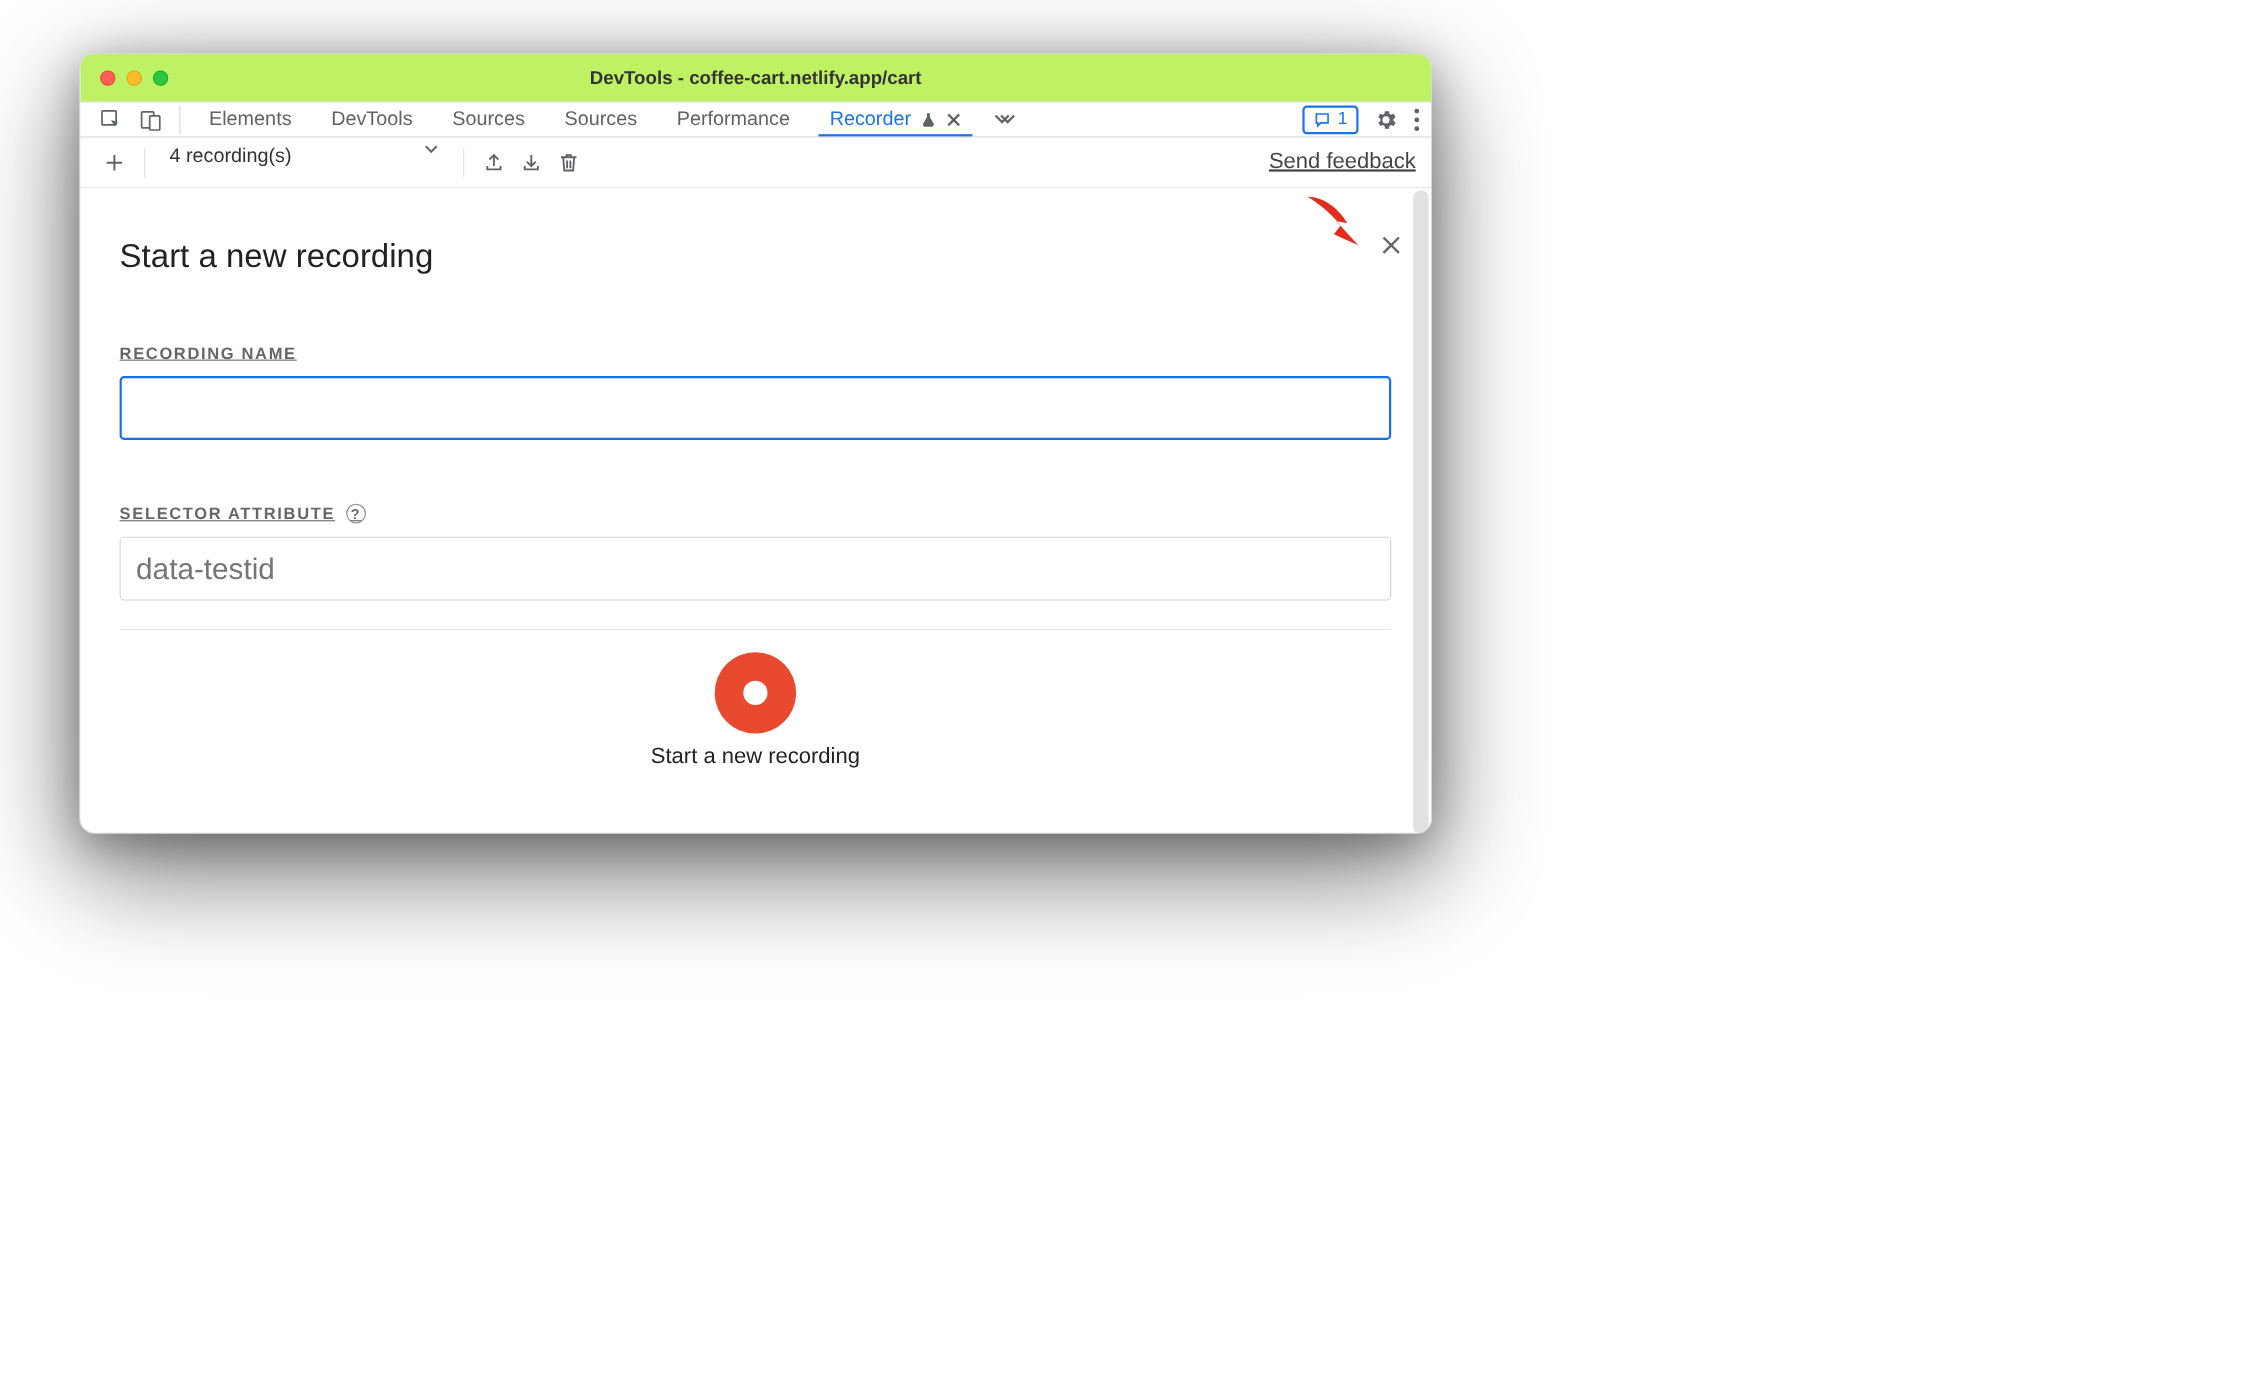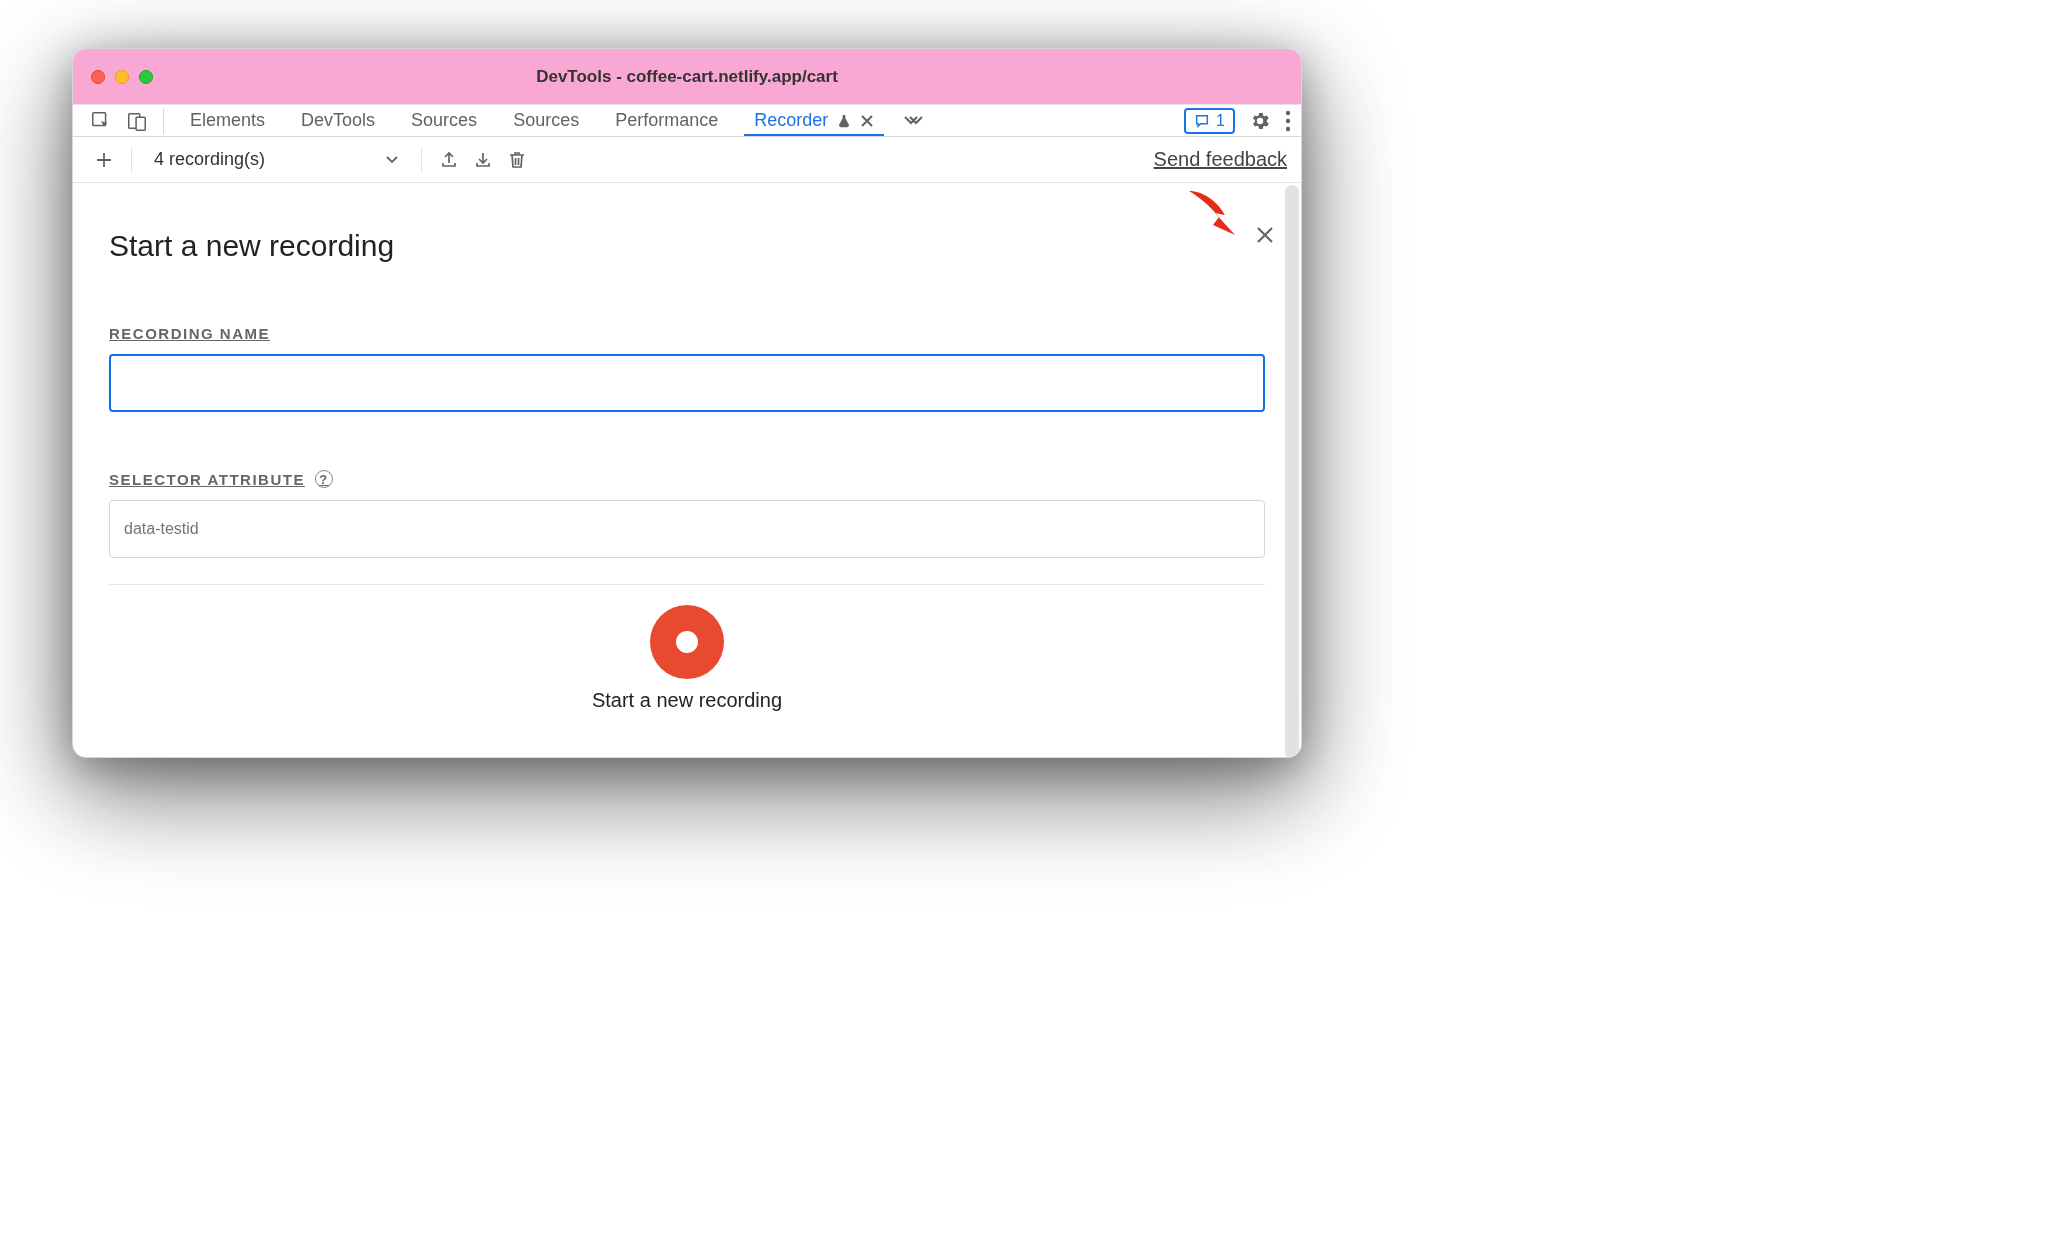--- a/index.html
+++ b/index.html
@@ -1,21 +1,21 @@
 <!DOCTYPE html>
 <html><head>
 <meta charset="utf-8">
 <style>
   * { box-sizing: border-box; margin: 0; padding: 0; }
   html, body { width: 2048px; height: 1250px; background: transparent; font-family: -apple-system, BlinkMacSystemFont, "Segoe UI", Helvetica, Arial, sans-serif; }
   .stage { position: relative; width: 2048px; height: 1250px; }
   .shadow-wrap { position: absolute; left: 72px; top: 48px; width: 1230px; height: 710px; filter: drop-shadow(0 30px 50px rgba(0,0,0,.45)) drop-shadow(0 10px 20px rgba(0,0,0,.35)); }
   .frame { width: 1230px; height: 710px; border-radius: 14px; background: #fff; border: 1px solid #d7d7d7; overflow: hidden; display: flex; flex-direction: column; }
   
-  .titlebar { height: 56px; background: #f9a8d4; border-bottom: 1px solid #e7e2e6; display: flex; align-items: center; position: relative; }
+  .titlebar { height: 44px; background: #bef264; border-bottom: 1px solid #e7e2e6; display: flex; align-items: center; position: relative; }
   .traffic { display: flex; gap: 10px; padding-left: 18px; }
   .dot { width: 14px; height: 14px; border-radius: 50%; }
   .dot.red { background: #ff5f57; border: 1px solid #e24238; }
   .dot.yellow { background: #ffbd2e; border: 1px solid #e2a20c; }
   .dot.green { background: #28c840; border: 1px solid #16a62c; }
   .title { position: absolute; left: 0; right: 0; text-align: center; font-weight: 600; font-size: 17px; color: #333; }
   
   .tabbar { height: 32px; border-bottom: 1px solid #d8d8d8; display: flex; align-items: center; padding: 0 10px; gap: 0; color: #5f6368; }
   .tb-iconbtn { width: 36px; height: 36px; display: flex; align-items: center; justify-content: center; border-radius: 4px; }
   .sep { width: 1px; height: 26px; background: #d8d8d8; margin: 0 8px; }
@@ -26,34 +26,34 @@
   .tab .close-x { color: #5f6368; font-size: 16px; }
   .flask { width: 16px; height: 16px; }
   .more-tabs { font-size: 22px; color: #5f6368; padding: 0 10px; }
   .right-tools { margin-left: auto; display: flex; align-items: center; gap: 14px; }
   .badge { display: flex; align-items: center; gap: 6px; border: 2px solid #1a73e8; border-radius: 4px; padding: 2px 8px; color: #1a73e8; font-size: 16px; font-weight: 500; }
   .gear, .kebab { color: #5f6368; }
   
   .toolbar { height: 46px; border-bottom: 1px solid #e5e5e5; display: flex; align-items: center; padding: 0 14px; color: #5f6368; }
   .tool-iconbtn { width: 34px; height: 34px; display: flex; align-items: center; justify-content: center; }
   .toolbar .vsep { width: 1px; height: 26px; background: #e0e0e0; margin: 0 10px; }
-  .recordings-btn { display: flex; align-items: center; gap: 120px; padding: 0 12px; height: 34px; font-size: 18px; color: #333; }
+  .recordings-btn { display: flex; gap: 120px; padding: 0 12px; height: 34px; font-size: 18px; color: #333; }
   .chev { color: #666; font-size: 14px; }
   .feedback { margin-left: auto; font-size: 20px; color: #444; text-decoration: underline; }
   
   .main { flex: 1; overflow: auto; position: relative; }
   .scrollbar-track { position: absolute; right: 2px; top: 2px; width: 14px; height: 100%; }
   .scrollbar-thumb { width: 14px; height: 100%; background: #e2e2e2; border-radius: 7px; }
   .panel { padding: 46px 36px 0 36px; position: relative; }
   .panel-close { position: absolute; right: 26px; top: 42px; color: #666; cursor: pointer; }
   .arrow-anno { position: absolute; right: 58px; top: -2px; color: #e52b1b; }
   .headline { font-size: 30px; font-weight: 400; color: #222; margin-bottom: 62px; }
   .label { font-size: 15px; letter-spacing: .1em; color: #666; font-weight: 600; text-transform: uppercase; margin-bottom: 12px; display: flex; align-items: center; gap: 10px; text-decoration: underline; }
   .help-circ { width: 18px; height: 18px; display: inline-flex; border: 1.6px solid #888; border-radius: 50%; align-items: center; justify-content: center; font-size: 13px; color: #666; font-weight: 600; }
-  .input { width: 100%; height: 58px; border: 2px solid #1470ea; border-radius: 4px; font-size: 16px; padding: 15px 14px; outline: none; }
+  .input { width: 100%; height: 58px; border: 2px solid #1470ea; border-radius: 4px; font-size: 27px; padding: 15px 14px; outline: none; }
   .input.grey { border: 1px solid #d6d6d6; color: #999; }
   .gap { height: 58px; }
   .divider-h { height: 1px; background: #e6e6e6; margin-top: 26px; }
   .record-area { display: flex; flex-direction: column; align-items: center; padding-top: 20px; gap: 10px; }
   .record-btn { width: 74px; height: 74px; border-radius: 50%; background: #e8492f; display: flex; align-items: center; justify-content: center; }
   .record-btn .inner { width: 22px; height: 22px; border-radius: 50%; background: #fff; }
   .record-caption { font-size: 20px; color: #222; }
   svg { display: block; }
 </style>
 </head>

